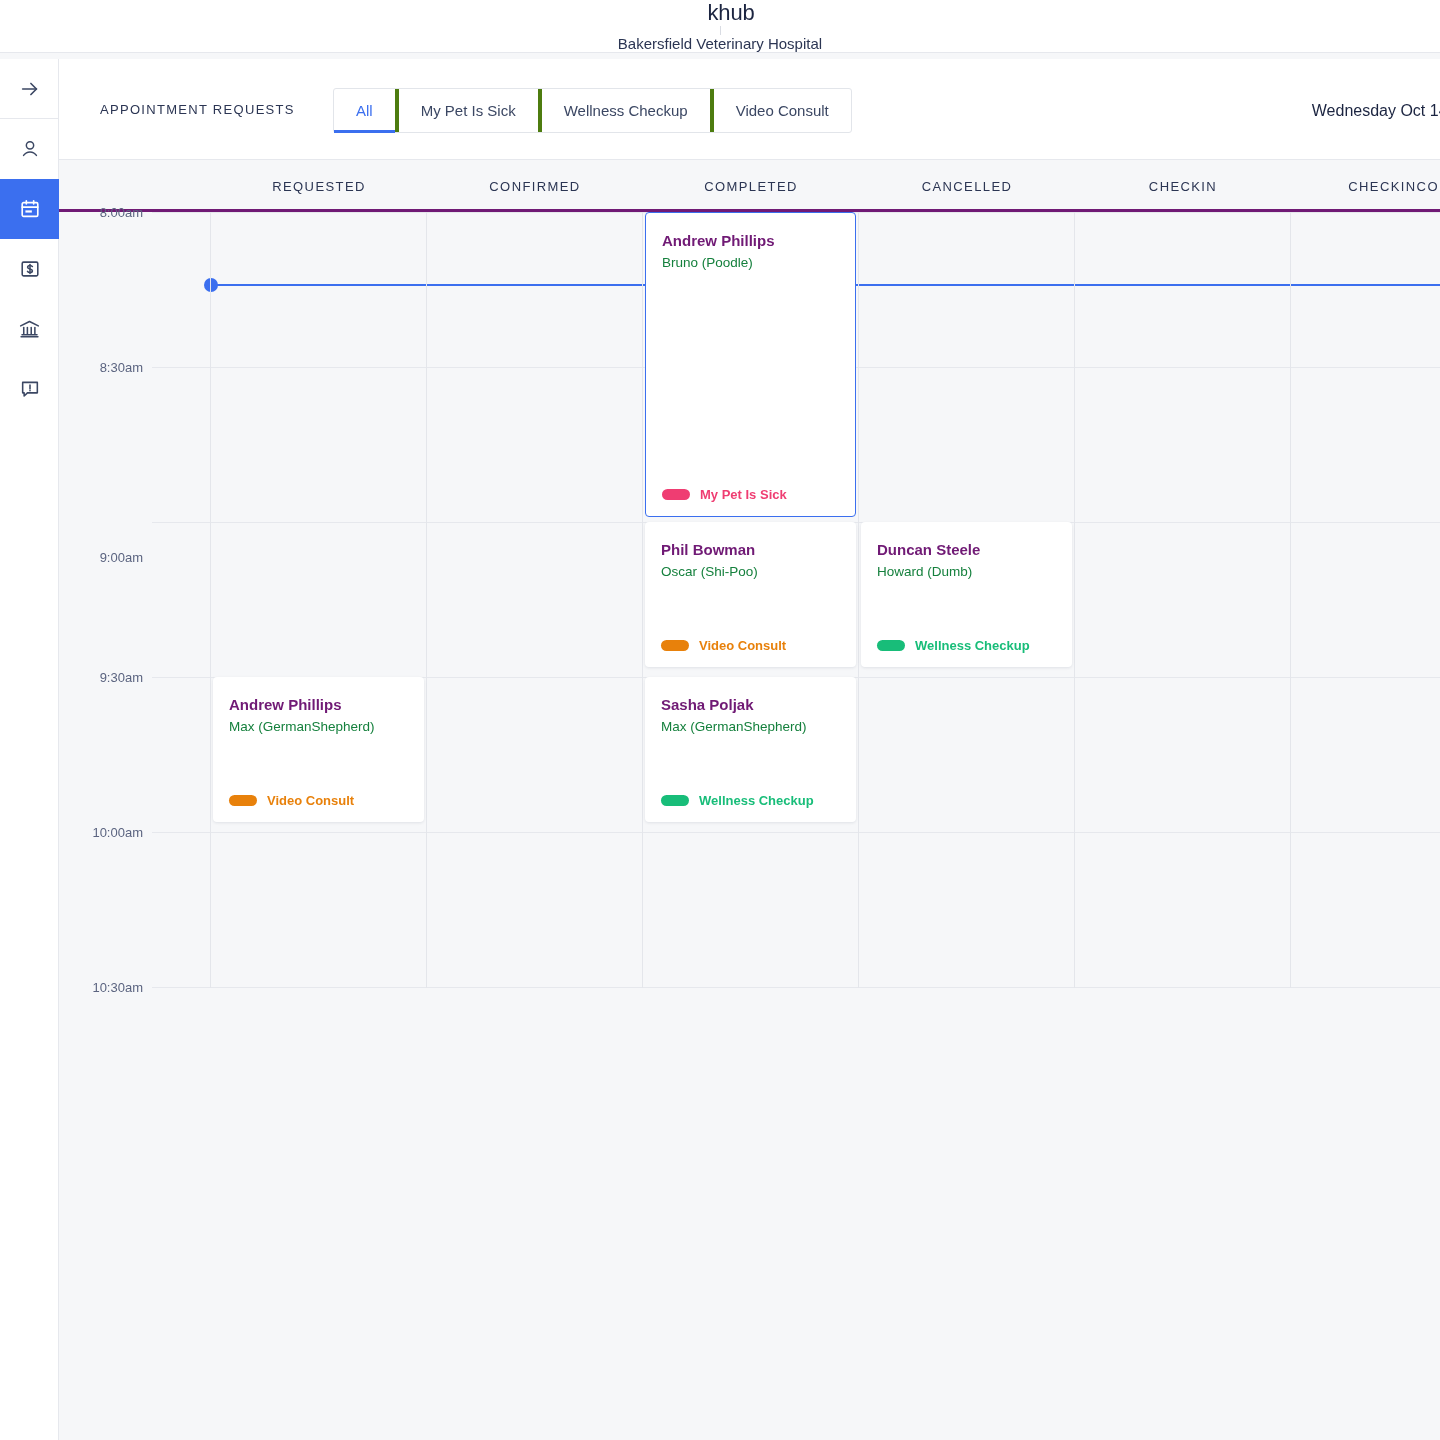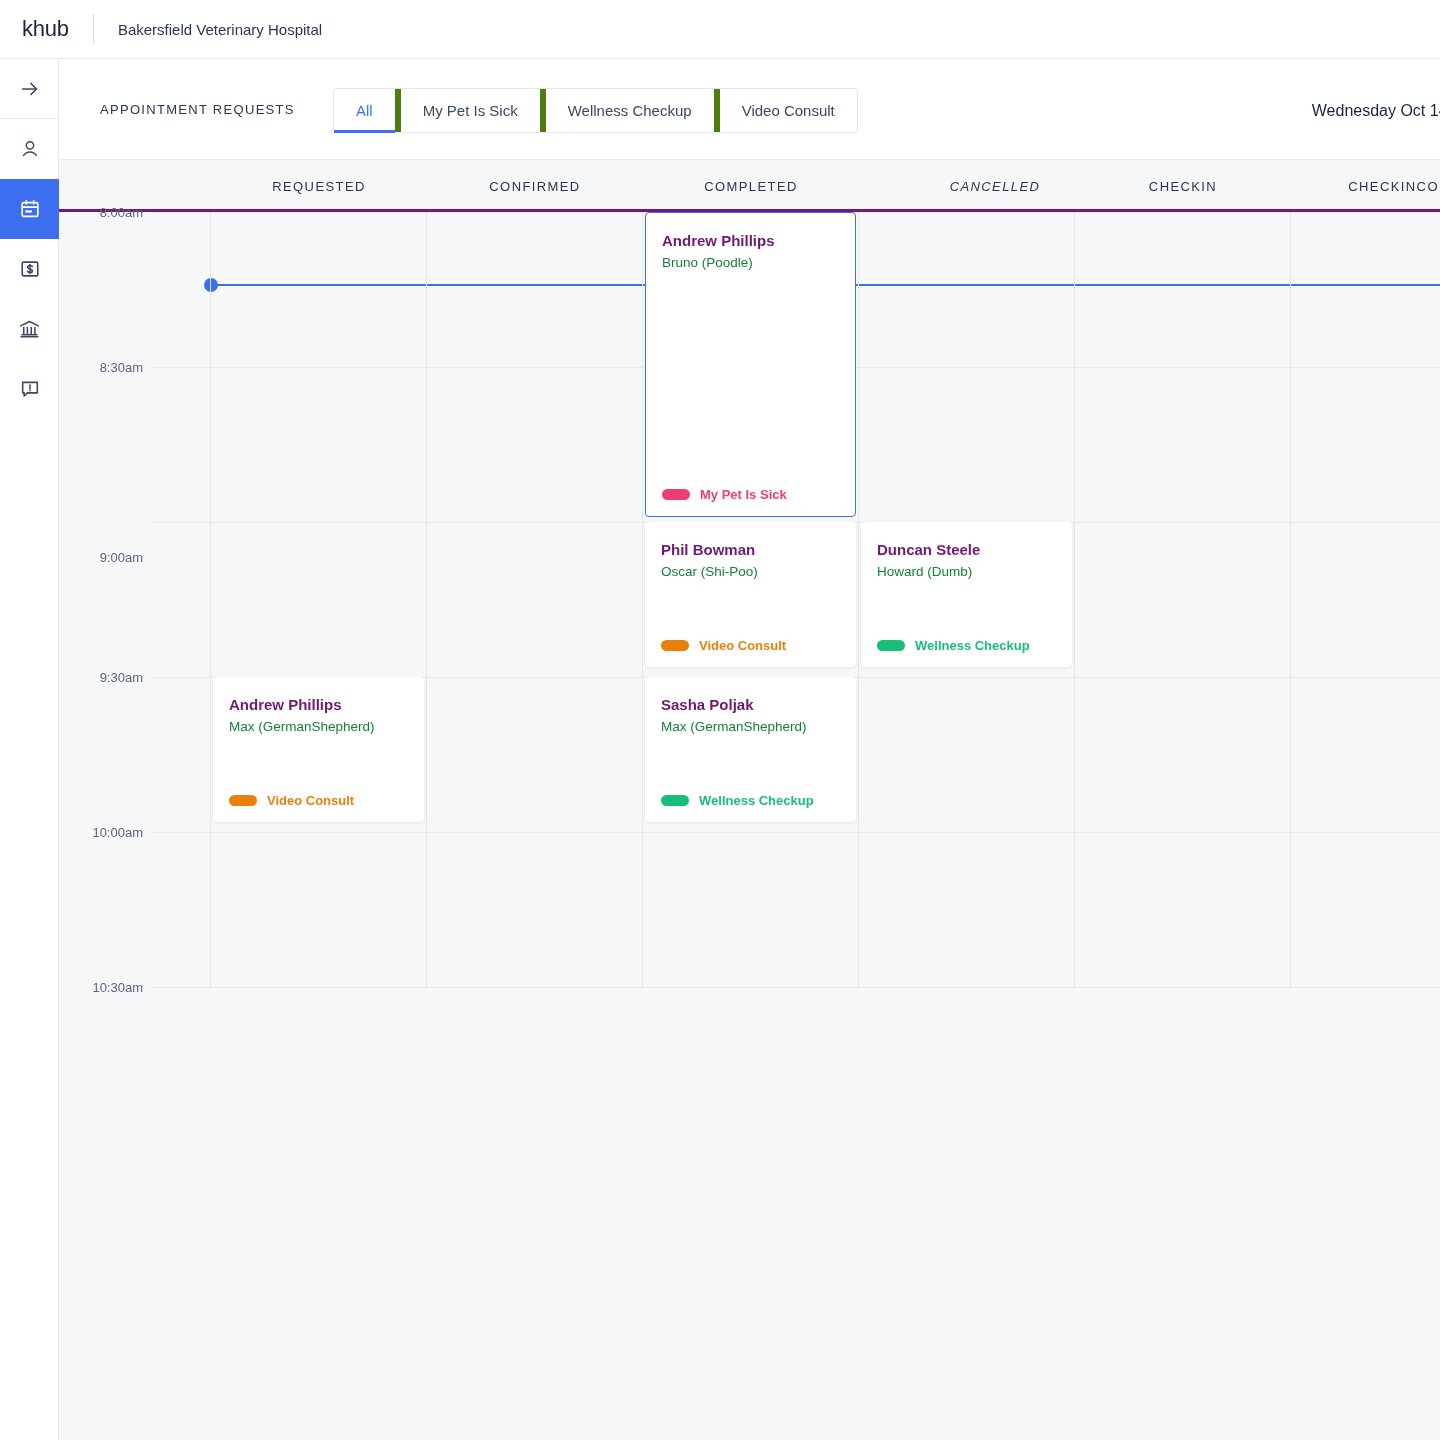--- a/index.html
+++ b/index.html
@@ -6,24 +6,24 @@
   html, body {
     width: 1440px; height: 1440px;
     font-family: "Liberation Sans", sans-serif;
     background: #f6f7f9;
     overflow: hidden;
   }
 
   
   #topbar {
     position: absolute; left: 0; top: 0;
-    width: 1440px; height: 59px;
+    width: 1440px; height: 53px;
     background: #ffffff;
     border-bottom: 1px solid #e6e8ed;
-    display: flex; align-items: center;
+    display: flex; align-items: center; flex-direction: column;
   }
   #brand {
     margin-left: 22px;
     font-size: 22px;
     color: #1b2440;
     letter-spacing: -0.2px;
   }
   #brand-divider {
     width: 1px; height: 30px;
     background: #d9dce3;
@@ -68,21 +68,21 @@
     border: 1px solid #e2e5ea;
     border-radius: 3px;
     background: #ffffff;
   }
   .tab {
     height: 43px;
     display: flex; align-items: center; justify-content: center;
     padding: 0 22px;
     font-size: 15px;
     color: #3b4763;
-    border-right: 6px solid #4d7c0f;
+    border-right: 4px solid #4d7c0f;
     position: relative;
     cursor: pointer;
     white-space: nowrap;
   }
   .tab:last-child { border-right: none; }
   .tab.active { color: #3b6fef; }
   .tab.active::after {
     content: ""; position: absolute;
     left: 0; right: 0; bottom: -1px; height: 3px;
     background: #3b6fef;
@@ -258,21 +258,21 @@
       <div class="tab">Video Consult</div>
     </div>
   <div id="date-label">Wednesday Oct 14,</div>
 </div>
 
 <div id="calendar">
   <div id="col-head">
       <div class="col-head-cell" style="left: 152px; width: 216px;">REQUESTED</div>
       <div class="col-head-cell" style="left: 368px; width: 216px;">CONFIRMED</div>
       <div class="col-head-cell" style="left: 584px; width: 216px;">COMPLETED</div>
-      <div class="col-head-cell" style="left: 828px; width: 216px; font-style: italic;">CANCELLED</div>
+      <div class="col-head-cell" style="left: 800px; width: 216px;">CANCELLED</div>
       <div class="col-head-cell" style="left: 1016px; width: 216px;">CHECKIN</div>
       <div class="col-head-cell" style="left: 1232px; width: 216px;">CHECKINCON</div>
     </div>
   <div id="grid">
     <div id="now-line"></div>
     <div id="now-dot"></div>
   <div class="hline" style="top: 0px;"></div>
       <div class="tlabel" style="top: -7px;">8:00am</div>
       <div class="hline" style="top: 155px;"></div>
       <div class="tlabel" style="top: 148px;">8:30am</div>

